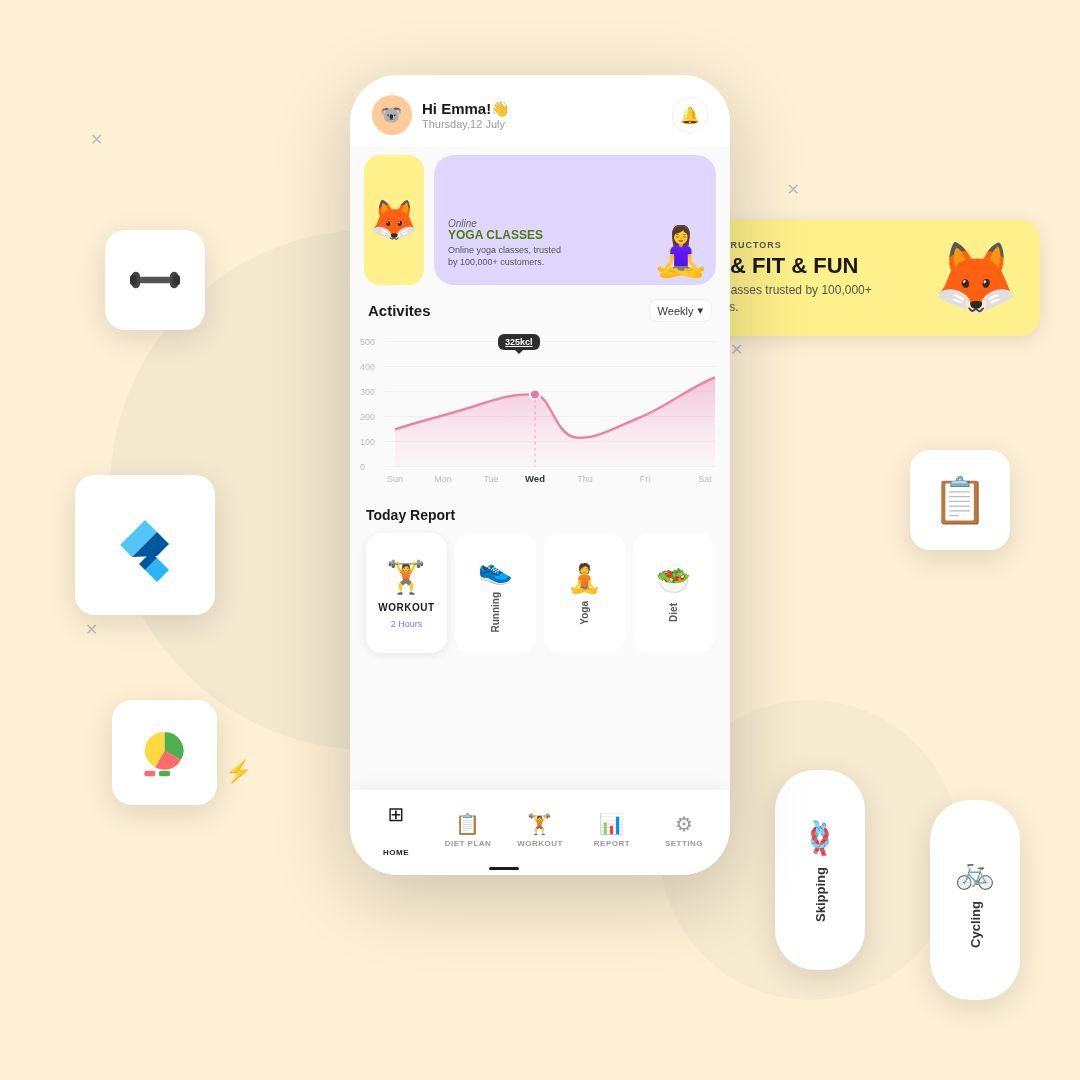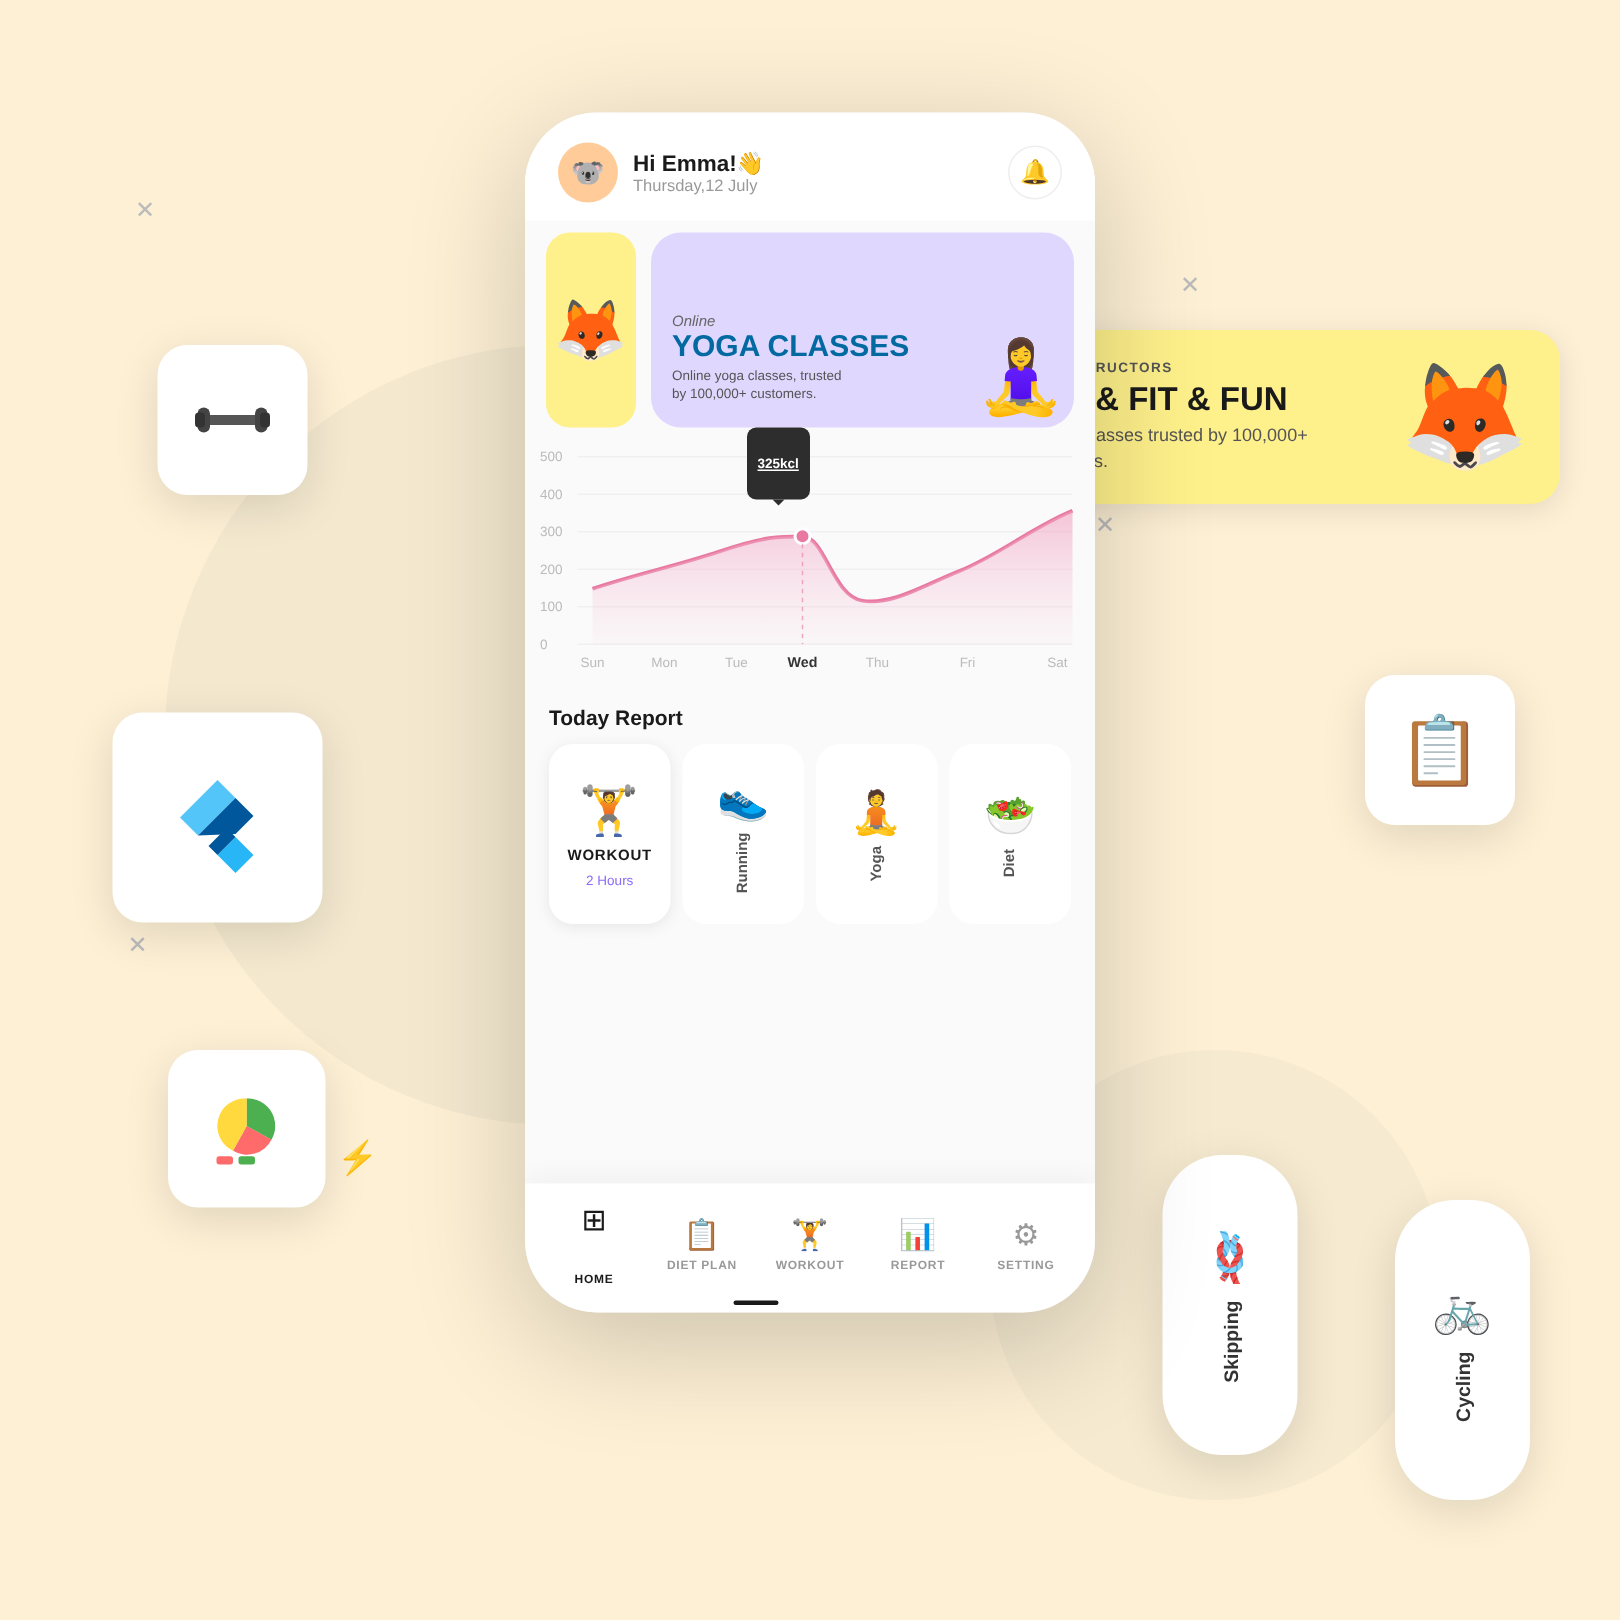--- a/index.html
+++ b/index.html
@@ -243,23 +243,23 @@
     .banner-purple { background: #e0d7ff; }
 
     .banner-content { position: relative; z-index: 2; }
     .banner-subtitle {
       font-size: 10px;
       font-style: italic;
       color: #666;
       font-weight: 500;
     }
     .banner-title {
-      font-size: 20px;
+      font-size: 12px;
       font-weight: 800;
-      color: #0369a1;
+      color: #4d7c0f;
       line-height: 1.1;
       text-transform: uppercase;
     }
     .banner-desc {
       font-size: 9px;
       color: #555;
       line-height: 1.4;
       margin-top: 2px;
     }
 
@@ -305,27 +305,27 @@
       height: 175px;
     }
 
     .chart-svg {
       width: 100%;
       height: 100%;
     }
 
     .chart-tooltip {
       position: absolute;
-      top: 0;
+      top: 12px;
       left: 148px;
       background: #2d2d2d;
       color: white;
       font-size: 9px;
       font-weight: 600;
-      padding: 19px 7px;
+      padding: 3px 7px;
       border-radius: 6px;
       text-decoration: underline;
     }
 
     .chart-tooltip::after {
       content: '';
       position: absolute;
       bottom: -4px;
       left: 50%;
       transform: translateX(-50%);
@@ -568,20 +568,27 @@
         <div class="banner-card banner-purple" style="position:relative;">
           <div class="banner-content">
             <div class="banner-subtitle">Online</div>
             <div class="banner-title">YOGA CLASSES</div>
             <div class="banner-desc">Online yoga classes, trusted<br>by 100,000+ customers.</div>
           </div>
           <div class="banner-emoji">🧘‍♀️</div>
         </div>
       </div>
 
+      <div class="section-header">
+        <span class="section-title">Activites</span>
+        <div class="weekly-btn">
+          <span>Weekly</span>
+          <span>▾</span>
+        </div>
+      </div>
 
       <div class="chart-area">
         <div class="chart-tooltip">325kcl</div>
         <svg class="chart-svg" viewBox="0 0 360 160">
 
           <text x="0" y="15" font-size="9" fill="#bbb">500</text>
           <text x="0" y="40" font-size="9" fill="#bbb">400</text>
           <text x="0" y="65" font-size="9" fill="#bbb">300</text>
           <text x="0" y="90" font-size="9" fill="#bbb">200</text>
           <text x="0" y="115" font-size="9" fill="#bbb">100</text>

